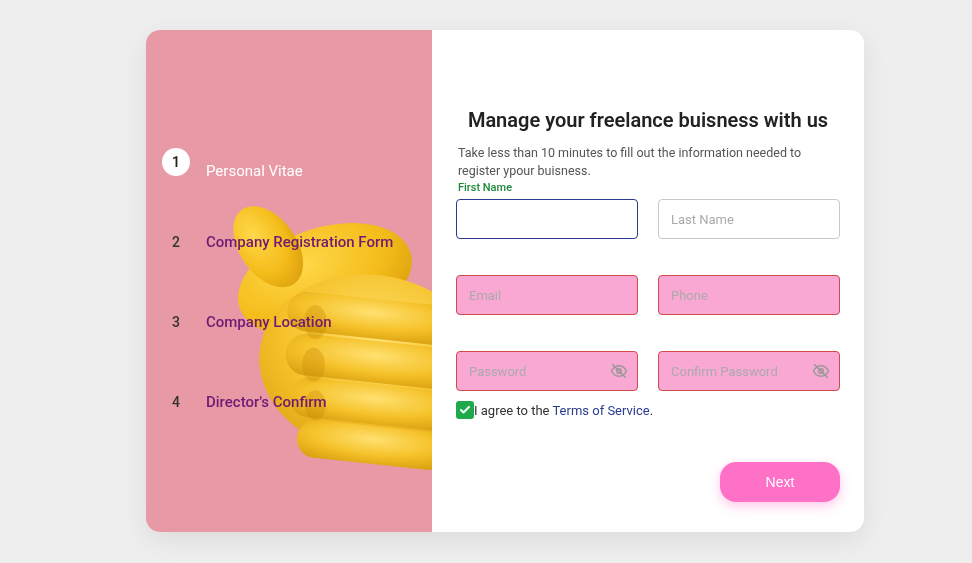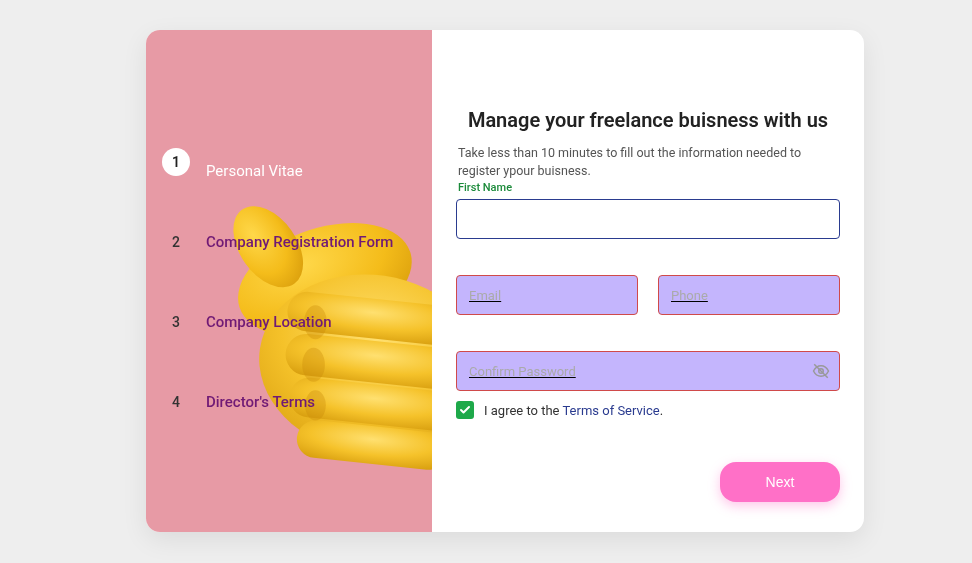--- a/index.html
+++ b/index.html
@@ -125,37 +125,35 @@
   .input.focused {
     border: 1.5px solid #2a3b8f;
     background: #fff;
   }
   .input.neutral {
     border: 1px solid #c9c9c9;
     background: #fff;
   }
   .input.error {
     border: 1px solid #d04a4a;
-    background: #c4b5fd;
-    text-decoration: underline;
+    background: #f9a8d4;
   }
   .eye-icon {
     position: absolute;
     right: 10px;
     top: 50%;
     transform: translateY(-50%);
     width: 18px;
     height: 18px;
     color: #999;
     cursor: pointer;
   }
   .terms-row {
     display: flex;
     align-items: center;
-    gap: 10px;
     margin-top: -10px;
     font-size: 13px;
     color: #333;
   }
   .checkbox {
     width: 18px;
     height: 18px;
     background: #1ea94a;
     border-radius: 3px;
     display: flex;
@@ -233,46 +231,57 @@
       <div class="step">
         <div class="step-num">2</div>
         <div class="step-label">Company Registration Form</div>
       </div>
       <div class="step">
         <div class="step-num">3</div>
         <div class="step-label">Company Location</div>
       </div>
       <div class="step">
         <div class="step-num">4</div>
-        <div class="step-label">Director's Terms</div>
+        <div class="step-label">Director's Confirm</div>
       </div>
     </div>
   </div>
 
   <div class="main">
     <div class="title">Manage your freelance buisness with us</div>
     <div class="subtitle">Take less than 10 minutes to fill out the information needed to register ypour buisness.</div>
 
     <div class="form-row">
       <div class="field">
         <div class="floating-label">First Name</div>
         <input class="input focused" type="text" style="">
       </div>
+      <div class="field">
+        <input class="input neutral" type="text" placeholder="Last Name" style="">
+      </div>
     </div>
 
     <div class="form-row">
       <div class="field">
         <input class="input error" type="text" placeholder="Email" style="">
       </div>
       <div class="field">
         <input class="input error" type="text" placeholder="Phone" style="">
       </div>
     </div>
 
     <div class="form-row tight">
+      <div class="field">
+        <input class="input error" type="password" placeholder="Password" style="">
+        <svg class="eye-icon" viewBox="0 0 24 24" fill="none" stroke="currentColor" stroke-width="2">
+          <path d="M2 12s3.5-7 10-7 10 7 10 7-3.5 7-10 7S2 12 2 12z"></path>
+          <circle cx="12" cy="12" r="3"></circle>
+          <line x1="3" y1="3" x2="21" y2="21"></line>
+        </svg>
+      </div>
       <div class="field">
         <input class="input error" type="password" placeholder="Confirm Password" style="">
         <svg class="eye-icon" viewBox="0 0 24 24" fill="none" stroke="currentColor" stroke-width="2">
           <path d="M2 12s3.5-7 10-7 10 7 10 7-3.5 7-10 7S2 12 2 12z"></path>
           <circle cx="12" cy="12" r="3"></circle>
           <line x1="3" y1="3" x2="21" y2="21"></line>
         </svg>
       </div>
     </div>
 

